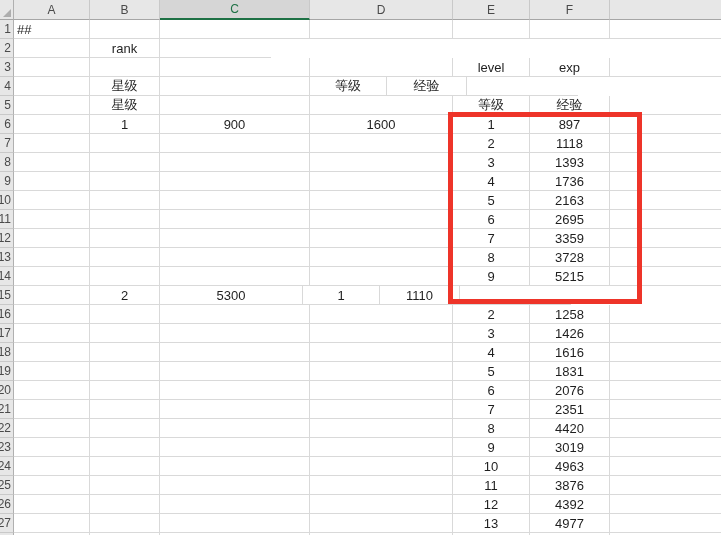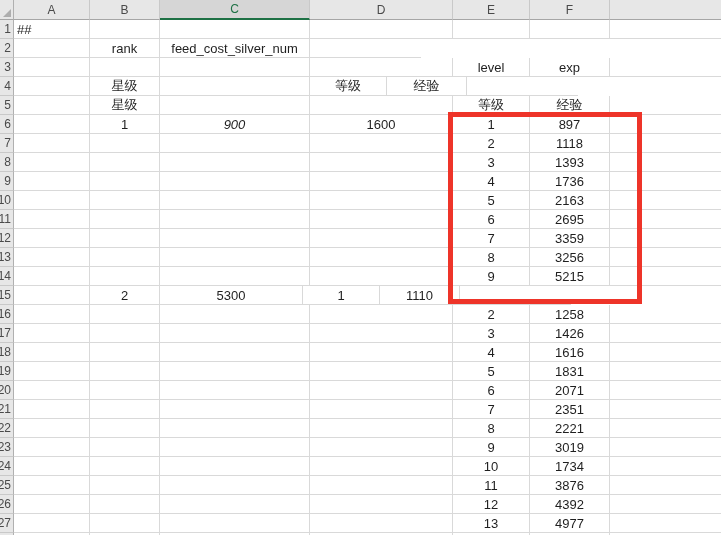--- a/index.html
+++ b/index.html
@@ -73,21 +73,20 @@
         <div class="cell" style="width: 77px;"></div>
         <div class="cell" style="width: 80px;"></div>
         <div class="cell no-right" style="width: 111px;"></div>
       </div>
       <div class="row">
         <div class="rowhead">
           <span>2</span>
         </div>
         <div class="cell" style="width: 76px;"></div>
         <div class="cell" style="width: 70px;">rank</div>
-        <div class="cell" style="width: 150px;">feed_cost_silver_num</div>
         <div class="cell no-right" style="width: 111px;"></div>
       </div>
       <div class="row">
         <div class="rowhead">
           <span>3</span>
         </div>
         <div class="cell" style="width: 76px;"></div>
         <div class="cell" style="width: 70px;"></div>
         <div class="cell" style="width: 150px;"></div>
         <div class="cell" style="width: 143px;"></div>
@@ -117,21 +116,21 @@
         <div class="cell" style="width: 77px;">等级</div>
         <div class="cell" style="width: 80px;">经验</div>
         <div class="cell no-right" style="width: 111px;"></div>
       </div>
       <div class="row">
         <div class="rowhead">
           <span>6</span>
         </div>
         <div class="cell" style="width: 76px;"></div>
         <div class="cell" style="width: 70px;">1</div>
-        <div class="cell" style="width: 150px; font-style: italic;">900</div>
+        <div class="cell" style="width: 150px;">900</div>
         <div class="cell" style="width: 143px;">1600</div>
         <div class="cell" style="width: 77px;">1</div>
         <div class="cell" style="width: 80px;">897</div>
         <div class="cell no-right" style="width: 111px;"></div>
       </div>
       <div class="row">
         <div class="rowhead">
           <span>7</span>
         </div>
         <div class="cell" style="width: 76px;"></div>
@@ -204,21 +203,21 @@
       </div>
       <div class="row">
         <div class="rowhead">
           <span>13</span>
         </div>
         <div class="cell" style="width: 76px;"></div>
         <div class="cell" style="width: 70px;"></div>
         <div class="cell" style="width: 150px;"></div>
         <div class="cell" style="width: 143px;"></div>
         <div class="cell" style="width: 77px;">8</div>
-        <div class="cell" style="width: 80px;">3256</div>
+        <div class="cell" style="width: 80px;">3728</div>
         <div class="cell no-right" style="width: 111px;"></div>
       </div>
       <div class="row">
         <div class="rowhead">
           <span>14</span>
         </div>
         <div class="cell" style="width: 76px;"></div>
         <div class="cell" style="width: 70px;"></div>
         <div class="cell" style="width: 150px;"></div>
         <div class="cell" style="width: 143px;"></div>
@@ -287,21 +286,21 @@
       </div>
       <div class="row">
         <div class="rowhead">
           <span>20</span>
         </div>
         <div class="cell" style="width: 76px;"></div>
         <div class="cell" style="width: 70px;"></div>
         <div class="cell" style="width: 150px;"></div>
         <div class="cell" style="width: 143px;"></div>
         <div class="cell" style="width: 77px;">6</div>
-        <div class="cell" style="width: 80px;">2071</div>
+        <div class="cell" style="width: 80px;">2076</div>
         <div class="cell no-right" style="width: 111px;"></div>
       </div>
       <div class="row">
         <div class="rowhead">
           <span>21</span>
         </div>
         <div class="cell" style="width: 76px;"></div>
         <div class="cell" style="width: 70px;"></div>
         <div class="cell" style="width: 150px;"></div>
         <div class="cell" style="width: 143px;"></div>
@@ -311,21 +310,21 @@
       </div>
       <div class="row">
         <div class="rowhead">
           <span>22</span>
         </div>
         <div class="cell" style="width: 76px;"></div>
         <div class="cell" style="width: 70px;"></div>
         <div class="cell" style="width: 150px;"></div>
         <div class="cell" style="width: 143px;"></div>
         <div class="cell" style="width: 77px;">8</div>
-        <div class="cell" style="width: 80px;">2221</div>
+        <div class="cell" style="width: 80px;">4420</div>
         <div class="cell no-right" style="width: 111px;"></div>
       </div>
       <div class="row">
         <div class="rowhead">
           <span>23</span>
         </div>
         <div class="cell" style="width: 76px;"></div>
         <div class="cell" style="width: 70px;"></div>
         <div class="cell" style="width: 150px;"></div>
         <div class="cell" style="width: 143px;"></div>
@@ -335,21 +334,21 @@
       </div>
       <div class="row">
         <div class="rowhead">
           <span>24</span>
         </div>
         <div class="cell" style="width: 76px;"></div>
         <div class="cell" style="width: 70px;"></div>
         <div class="cell" style="width: 150px;"></div>
         <div class="cell" style="width: 143px;"></div>
         <div class="cell" style="width: 77px;">10</div>
-        <div class="cell" style="width: 80px;">1734</div>
+        <div class="cell" style="width: 80px;">4963</div>
         <div class="cell no-right" style="width: 111px;"></div>
       </div>
       <div class="row">
         <div class="rowhead">
           <span>25</span>
         </div>
         <div class="cell" style="width: 76px;"></div>
         <div class="cell" style="width: 70px;"></div>
         <div class="cell" style="width: 150px;"></div>
         <div class="cell" style="width: 143px;"></div>

